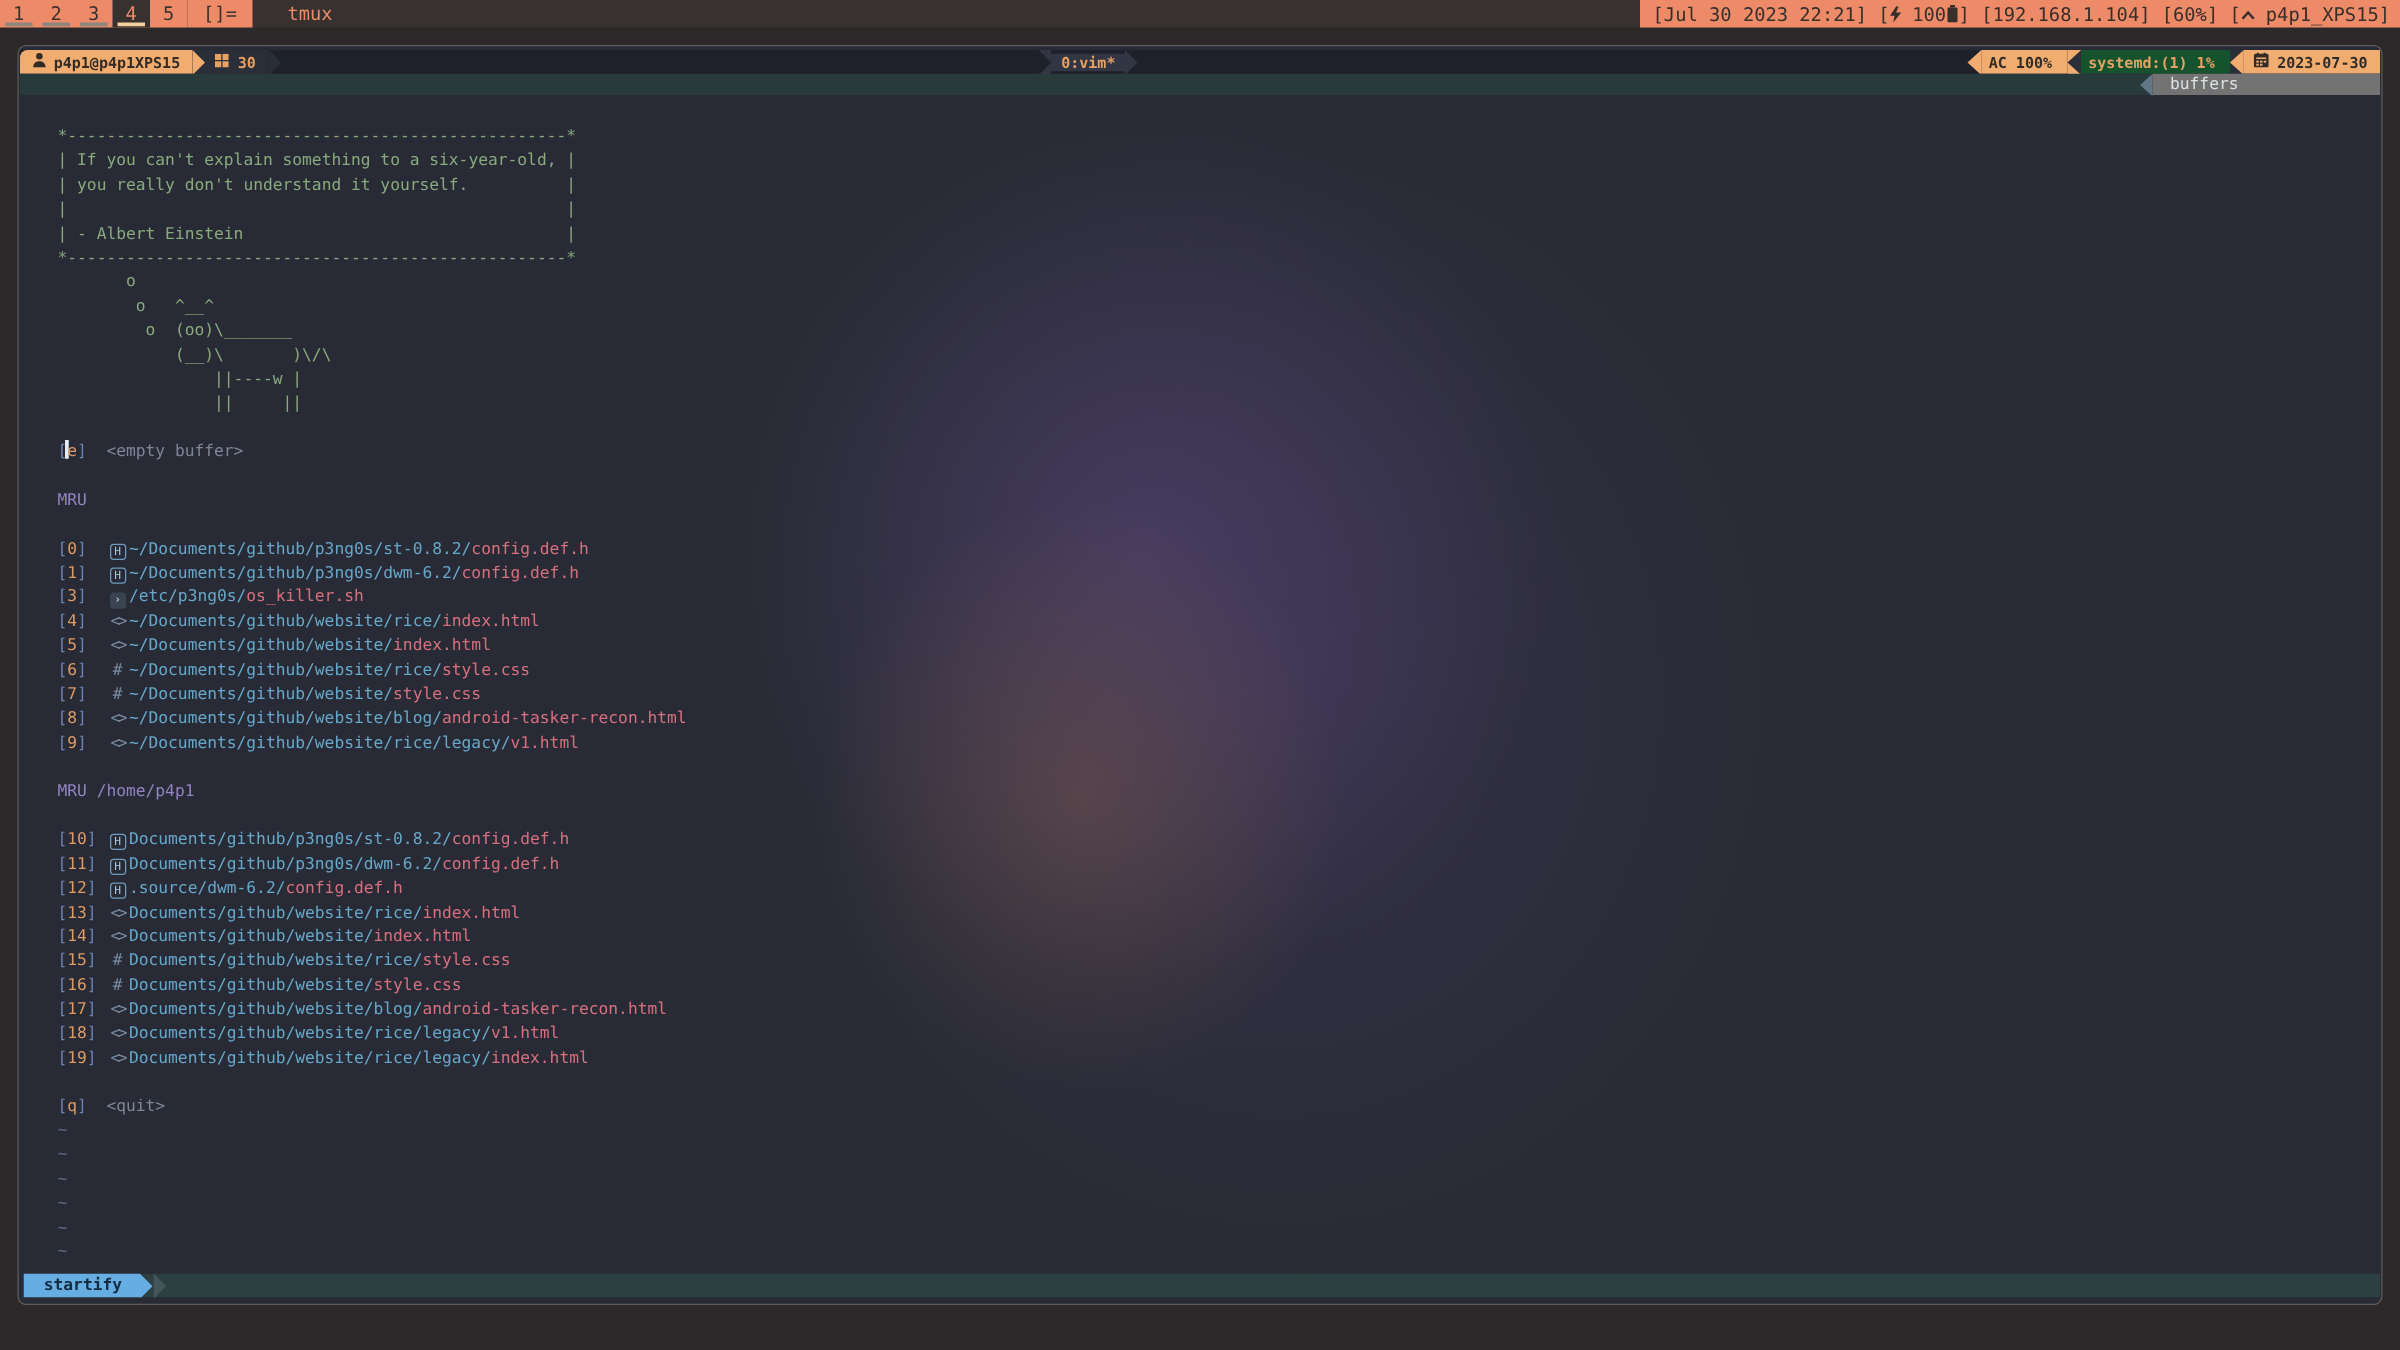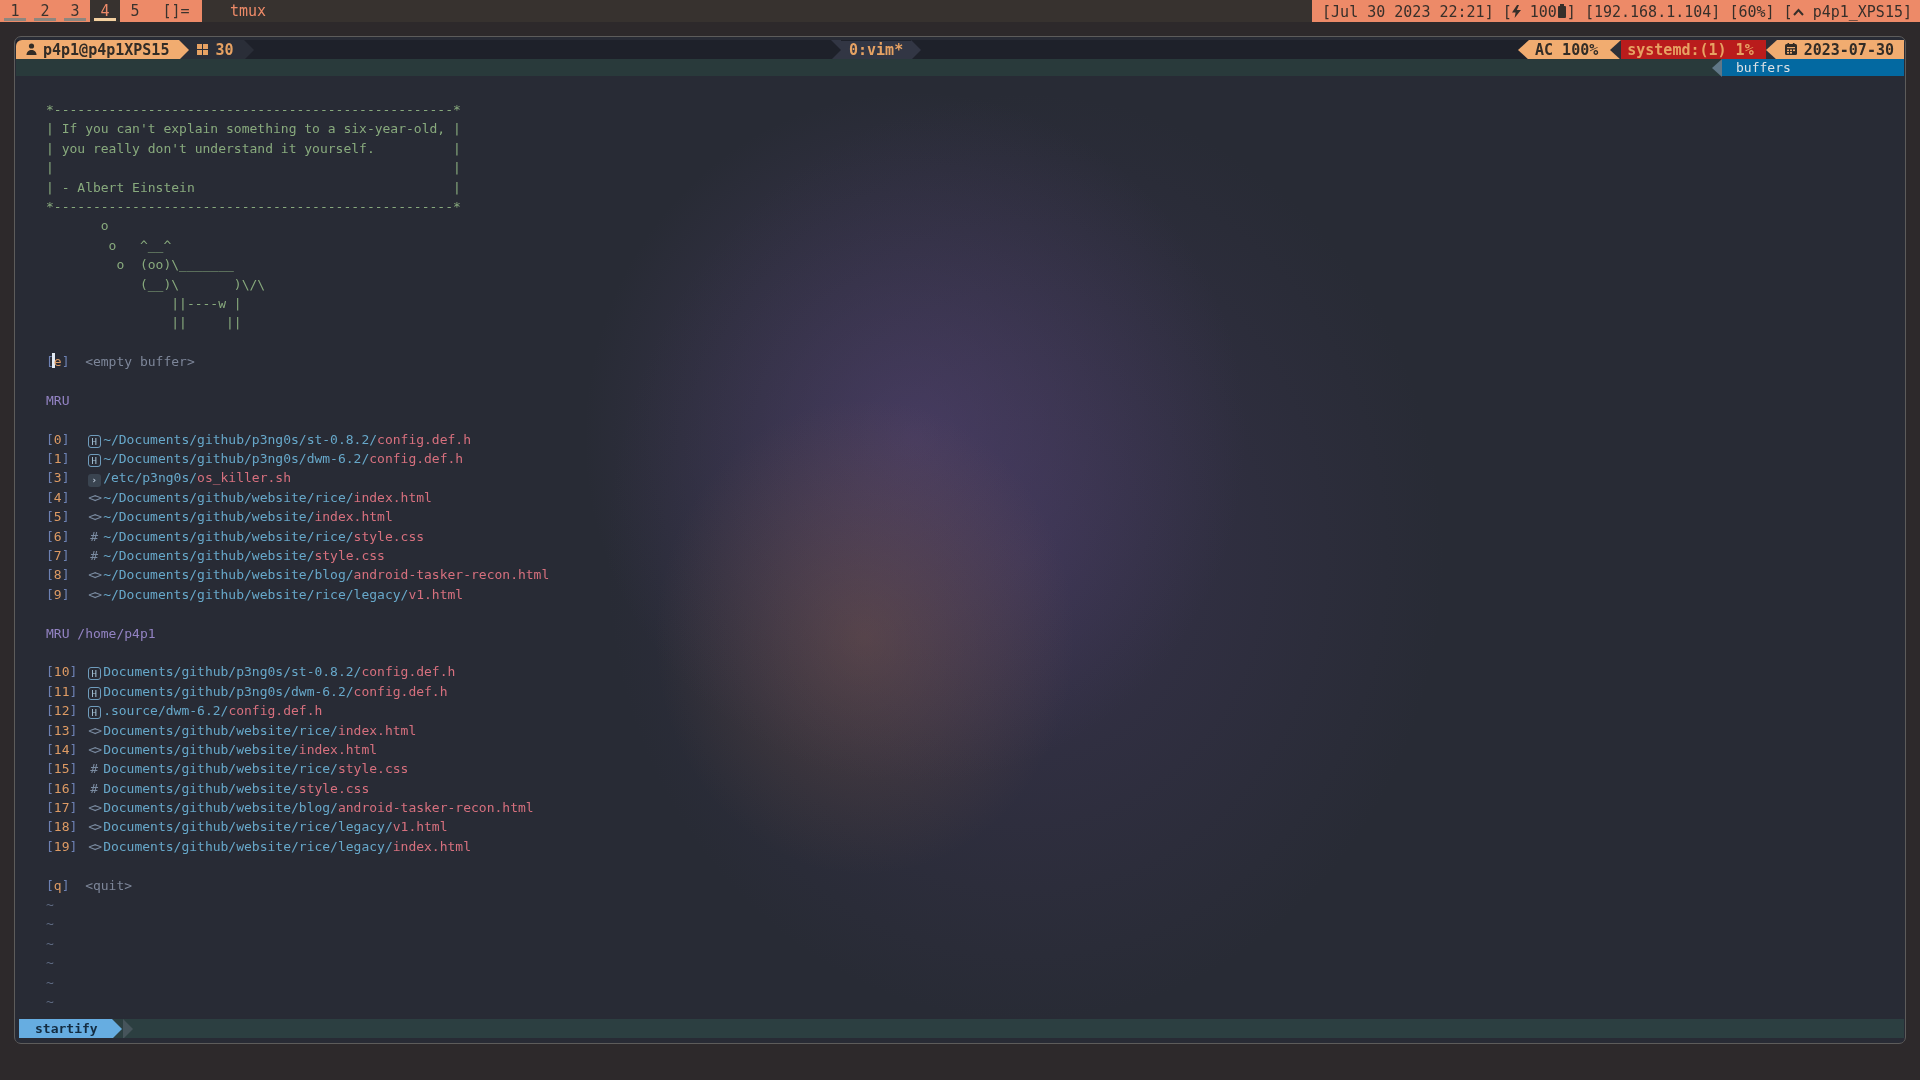--- a/index.html
+++ b/index.html
@@ -48,50 +48,50 @@
     background:
       radial-gradient(300px 340px at 850px 600px, rgba(155,105,70,.30), transparent 70%),
       radial-gradient(460px 480px at 900px 400px, rgba(102,78,140,.40), transparent 72%),
       radial-gradient(560px 620px at 1010px 520px, rgba(84,64,118,.32), transparent 75%);
   }
 
   
   .tmuxbar {
     position:absolute; left:1px; right:1px; top:3px; height:19px;
     background:#1e212a; display:flex; align-items:stretch;
-    font-size:15px; font-weight:bold;
+    font-size:12px; font-weight:bold;
   }
   .seg { display:flex; align-items:center; white-space:pre; }
   .seg-session { background:#f1ac70; color:#322c26; padding:0 10px 0 10px; border-top-left-radius:6px; gap:6px;}
   .seg-count { background:#2a2e38; color:#e7a263; padding:0 10px 0 8px; gap:7px;}
   .sepR { width:0; height:0; border-top:10px solid transparent; border-bottom:10px solid transparent; }
   .sepR.s1 { border-left:10px solid #f1ac70; background:#2a2e38; }
   .sepR.s2 { border-left:10px solid #2a2e38; background:transparent; }
   .tmux-center { position:absolute; left:815px; top:0; height:19px; display:flex; align-items:center; }
   .sepR.cin { border-left:10px solid #1e212a; background:#323644; }
   .seg-curwin { background:#323644; color:#e7a263; padding:0 8px; }
   .sepR.cout { border-left:10px solid #323644; background:transparent; }
   .tmux-right { margin-left:auto; display:flex; align-items:stretch; }
   .sepL { width:0; height:0; border-top:10px solid transparent; border-bottom:10px solid transparent; }
   .sepL.r1 { border-right:11px solid #f1ac70; background:transparent; }
   .seg-power { background:#f1ac70; color:#322c26; padding:0 12px 0 6px; }
   .sepL.r2 { border-right:11px solid #2c2f38; background:#f1ac70; }
-  .seg-load { background:#b91c1c; color:#e7a263; padding:0 12px 0 6px; }
+  .seg-load { background:#14532d; color:#e7a263; padding:0 12px 0 6px; }
   .sepL.r3 { border-right:11px solid #f1ac70; background:#2c2f38; }
   .seg-date { background:#f1ac70; color:#322c26; padding:0 10px 0 8px; gap:7px;}
   .seg-date svg { margin-right:0px; }
 
   
   .tabline {
     position:absolute; left:1px; right:1px; top:22px; height:17px;
     background:#293a3b; display:flex; justify-content:flex-end; align-items:stretch;
     font-size:13px;
   }
   .sepL.tab { border-top:9px solid transparent; border-bottom:9px solid transparent; border-right:10px solid #607787; background:transparent;}
-  .tab-chip { background:#0369a1; color:#dde2e5; display:flex; align-items:center; padding:0 14px; width:182px; }
+  .tab-chip { background:#737373; color:#dde2e5; display:flex; align-items:center; padding:0 14px; width:182px; }
 
   
   .buffer {
     position:absolute; left:1px; right:1px; top:39px; bottom:24px;
     padding:24px 0 0 30px; font-size:13px; overflow:hidden;
   }
   .line { height:19.4px; white-space:pre; line-height:19.4px; }
   .banner { color:#88aa7d; }
   .hdr { color:#9383c3; }
   .br { color:#6d81b3; }

